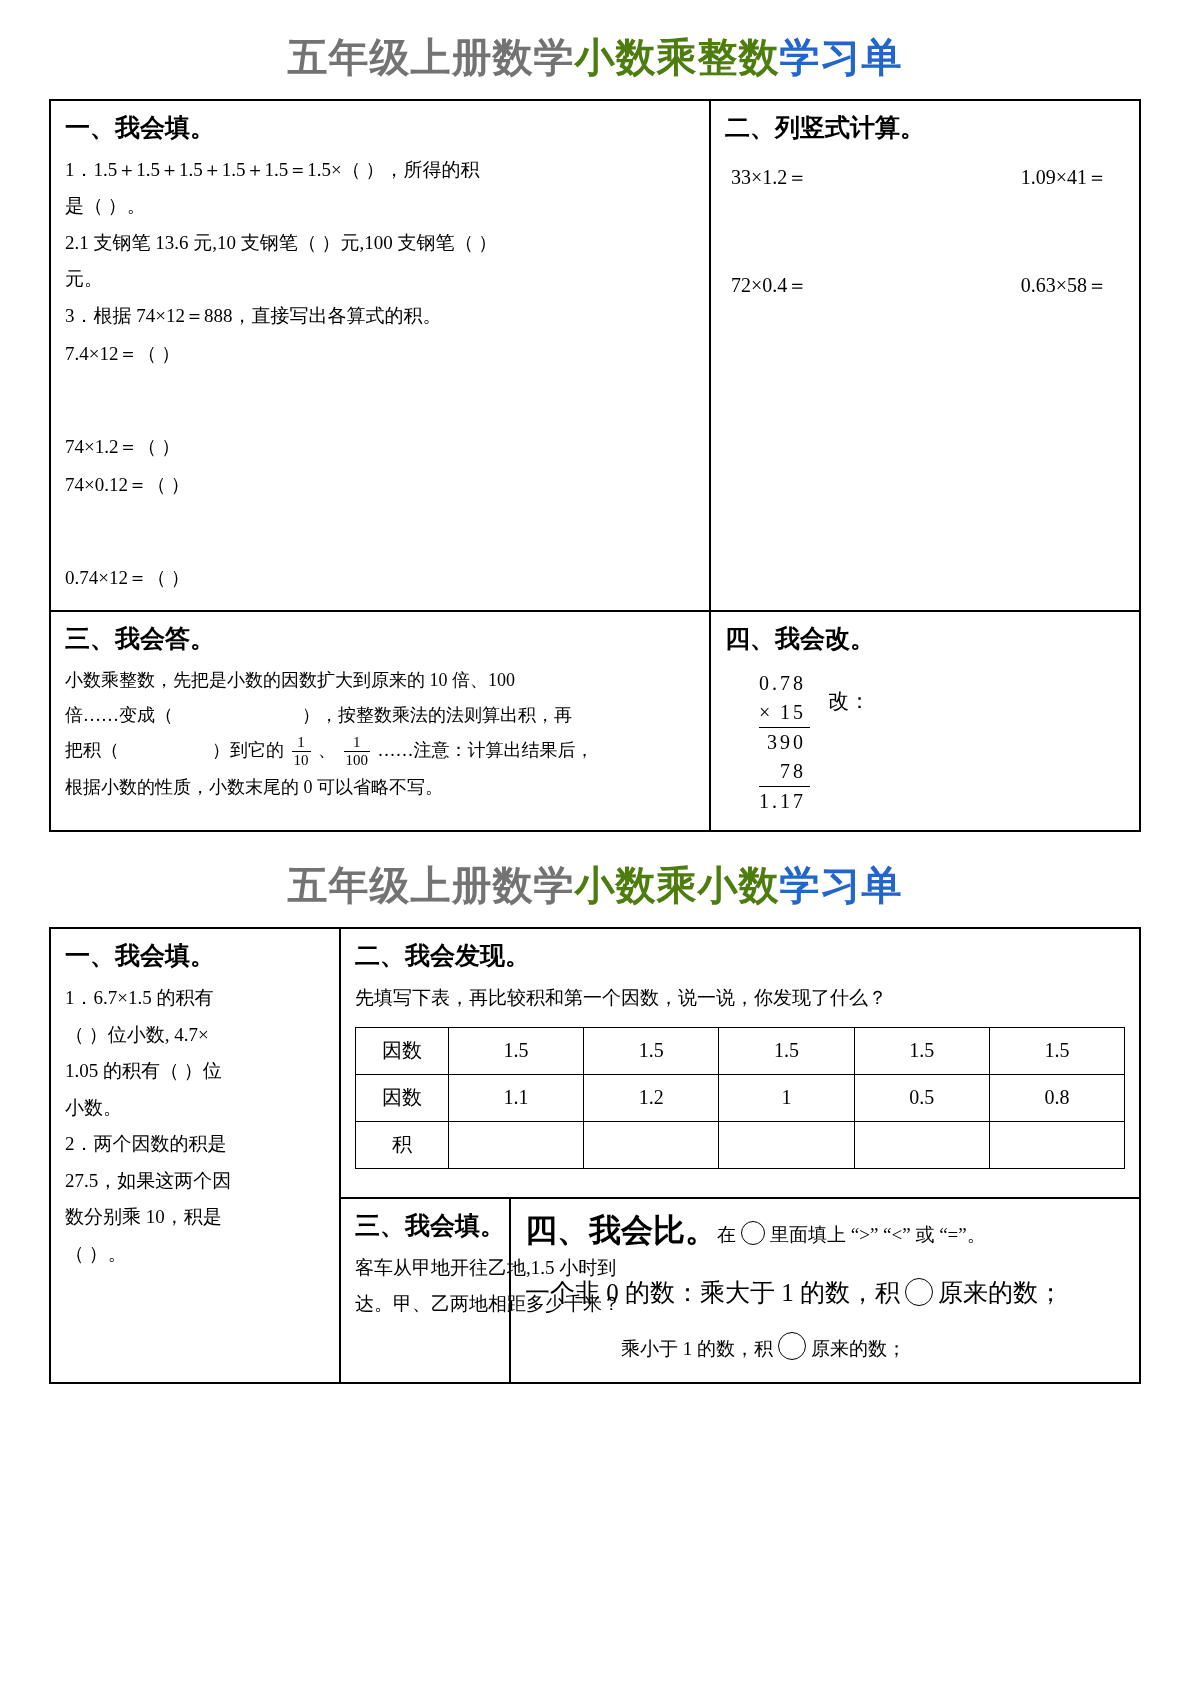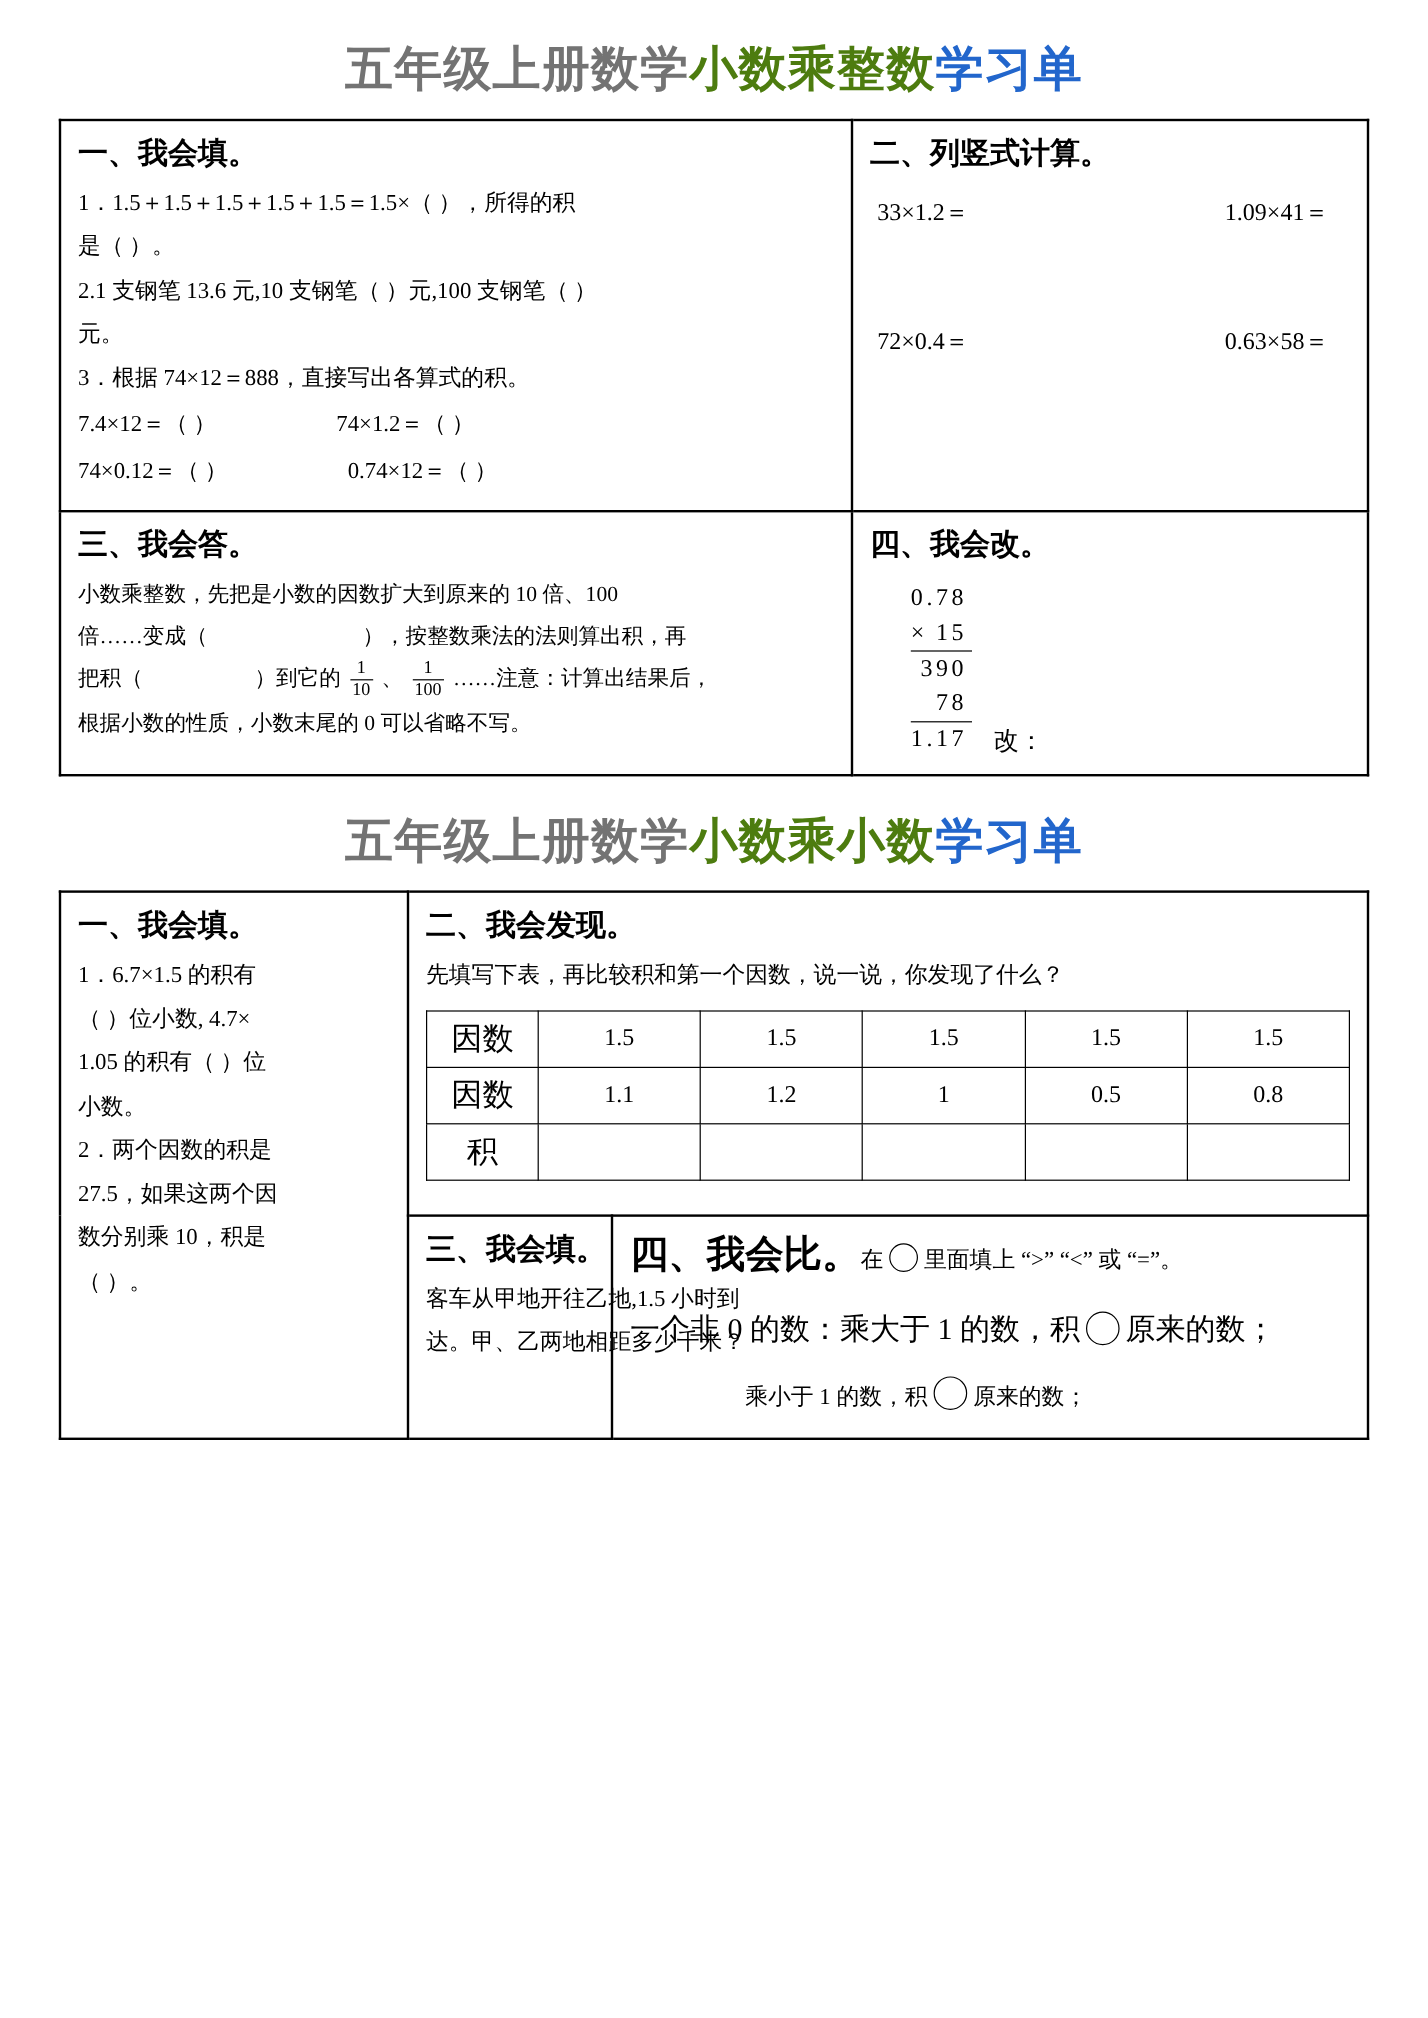--- a/index.html
+++ b/index.html
@@ -65,22 +65,23 @@
   }
   .body-text.small {
     font-size: 18px;
     line-height: 1.95;
   }
   .line {
     white-space: nowrap;
   }
   .eq-row {
     display: flex;
-    gap: 100px;
+    gap: 56px;
     margin-top: 2px;
+    flex-direction: column;
   }
   .vcalc {
     font-size: 20px;
     line-height: 2.5;
   }
   .vcalc .pair {
     display: flex;
     justify-content: space-between;
     padding: 0 18px 0 6px;
   }
@@ -96,21 +97,21 @@
   .colcalc .r {
     text-align: right;
     letter-spacing: 3px;
     padding-right: 4px;
   }
   .colcalc .bar {
     border-top: 1.6px solid #000;
   }
   .colcalc-wrap {
     display: flex;
-    align-items: flex-end;
+    align-items: flex-start;
   }
   .gai {
     font-size: 21px;
     margin-left: 18px;
     margin-top: 24px;
     white-space: nowrap;
   }
   
   .frac {
     display: inline-block;
@@ -135,21 +136,21 @@
   .factor-table td {
     border: 1.6px solid #000;
     text-align: center;
     font-size: 20px;
     height: 46px;
     padding: 0;
     vertical-align: middle;
   }
   .factor-table td.lbl {
     width: 92px;
-    font-size: 26px;
+    font-size: 20px;
   }
   .discover {
     font-size: 19px;
     line-height: 2.0;
   }
   .blank-long {
     display: inline-block;
     border-bottom: 1.6px solid #000;
     height: 20px;
   }

